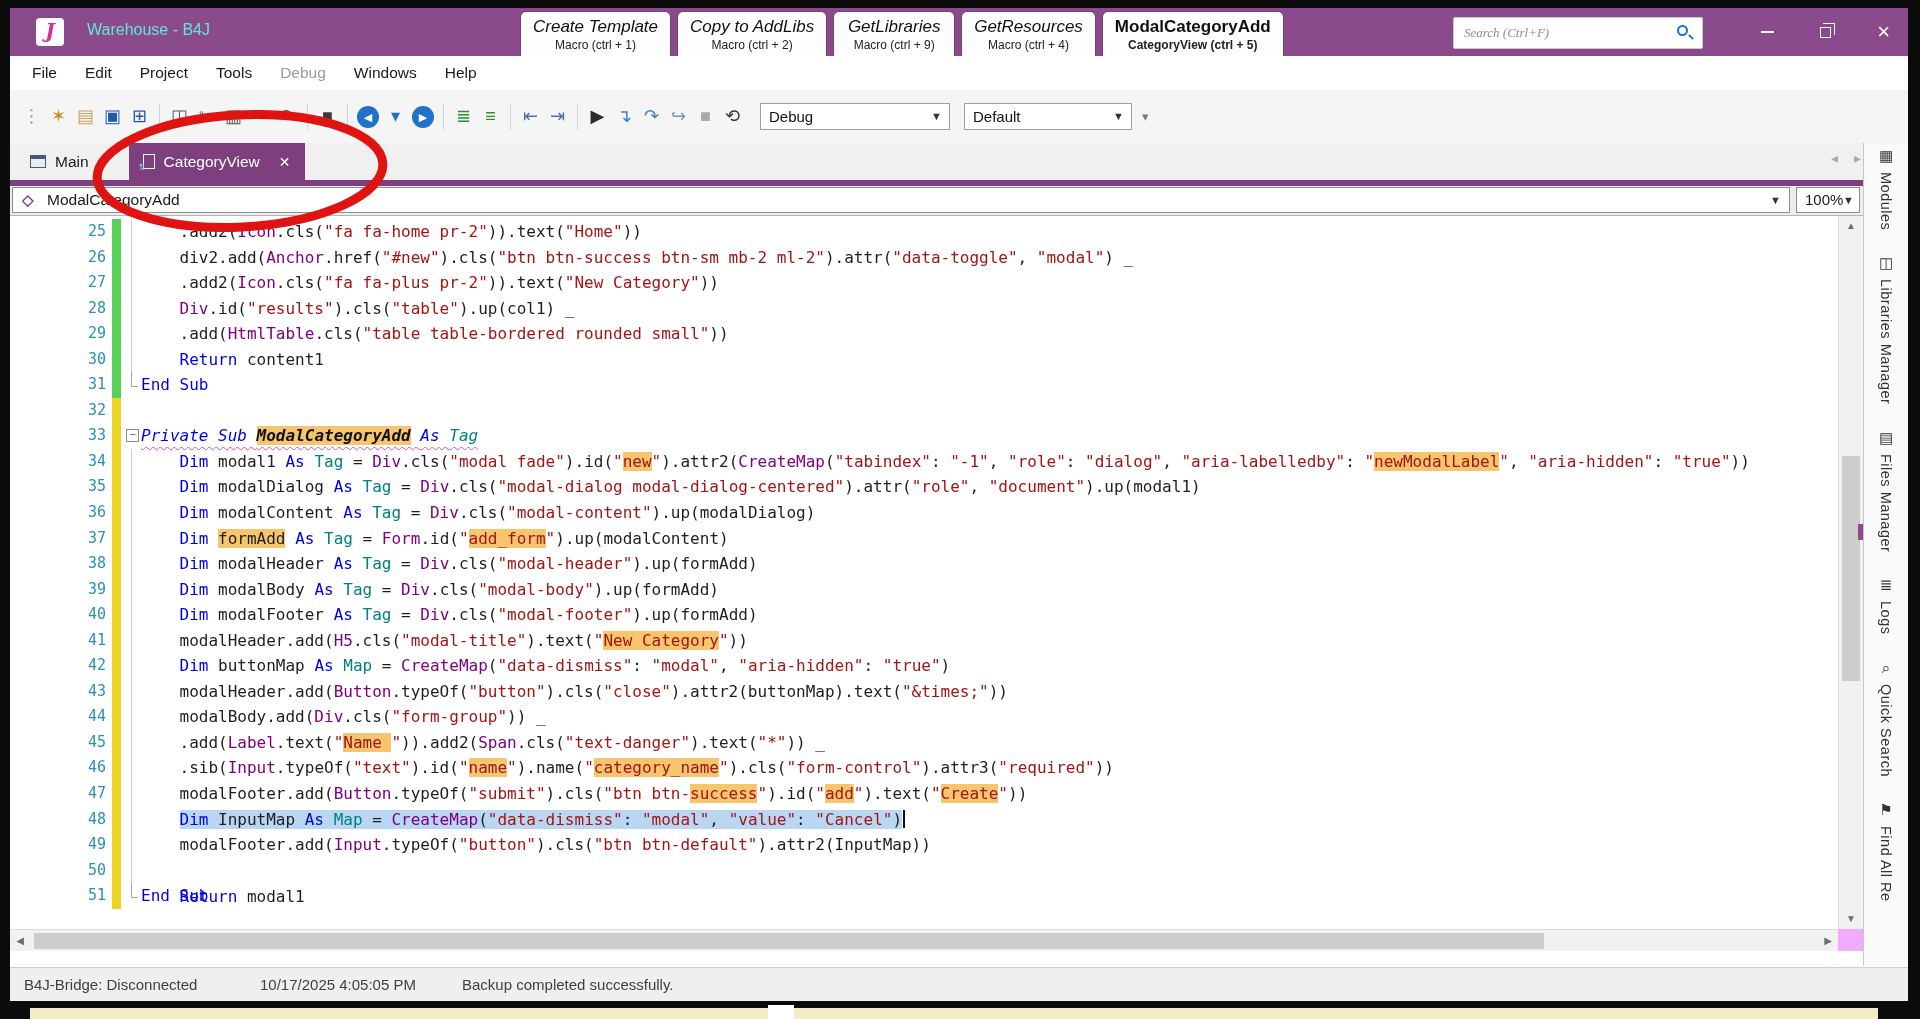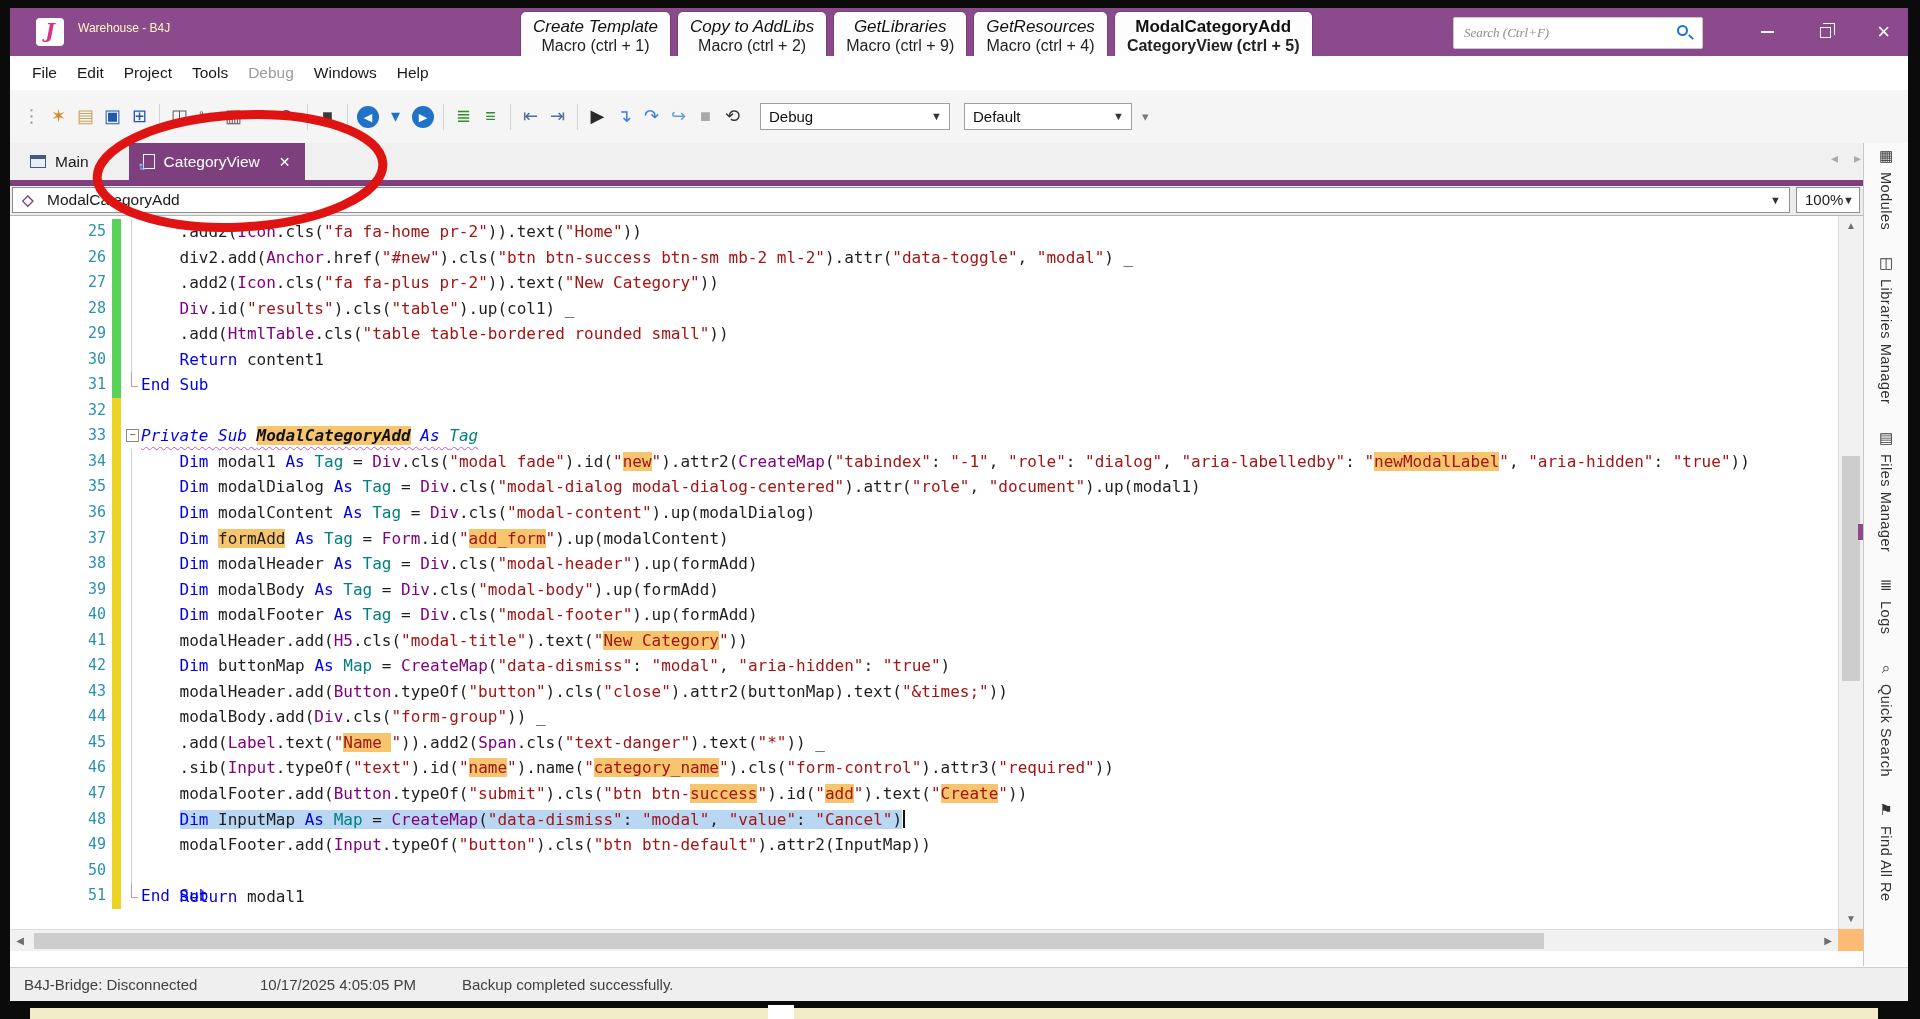--- a/index.html
+++ b/index.html
@@ -4,43 +4,43 @@
 <style>
   *{box-sizing:border-box;margin:0;padding:0}
   body{width:1920px;height:1019px;background:#0b0b0b;font-family:"Liberation Sans",sans-serif;overflow:hidden;position:relative}
   .app{position:absolute;left:10px;top:8px;width:1898px;height:993px;background:#ffffff;overflow:hidden}
 
   
   .titlebar{position:absolute;left:0;top:0;width:100%;height:48px;background:#8b4a8b;overflow:hidden}
   .logo{position:absolute;left:26px;top:10px;width:28px;height:28px;background:#ffffff;border-radius:4px;
         text-align:center;line-height:27px;font-family:"DejaVu Serif",serif;font-style:italic;font-weight:bold;
         font-size:20px;color:#d63384}
-  .wtitle{position:absolute;left:68px;top:13px;color:#fef9c3;font-size:12px}
+  .wtitle{position:absolute;left:77px;top:13px;color:#5eead4;font-size:16px}
   .macro-area{position:absolute;left:511px;top:4px;display:flex;gap:8px}
   .macro-btn{background:#fdfdfd;border-radius:5px;padding:3px 12px 6px 12px;height:52px;min-width:120px;
              box-shadow:0 0 0 1px rgba(0,0,0,.15);text-align:center}
   .macro-btn .mt{font-size:17px;color:#111;white-space:nowrap;line-height:23px}
-  .macro-btn .ms{font-size:16px;color:#222;white-space:nowrap;line-height:15px}
+  .macro-btn .ms{font-size:12px;color:#222;white-space:nowrap;line-height:15px}
   .macro-btn.sty-macro .mt{font-style:italic}
   .macro-btn.sty-module-active .mt{font-weight:bold}
   .macro-btn.sty-module-active .ms,.macro-btn.sty-module .ms{font-weight:bold}
   .searchbox{position:absolute;right:205px;top:9px;width:250px;height:32px;background:#fff;border:1px solid #c9c9c9;border-radius:2px}
   .searchbox input{position:absolute;left:10px;top:3px;width:190px;height:24px;border:none;outline:none;font-size:13px;
                    font-family:Liberation Serif, serif;color:#333;background:transparent}
   .searchbox input::placeholder{font-style:italic;color:#8d8d8d}
   .mag{position:absolute;right:14px;top:7px;width:11px;height:11px;border:2px solid #1b6fd6;border-radius:50%}
   .mag::after{content:"";position:absolute;left:9px;top:9px;width:6px;height:2px;background:#1b6fd6;transform:rotate(45deg)}
   .winctrl{position:absolute;right:18px;top:0;height:48px;display:flex;align-items:center;gap:46px}
   .wc-min{width:13px;height:2px;background:#fff}
   .wc-res{width:11px;height:11px;border:1.5px solid #fff;position:relative;background:#8b4a8b}
   .wc-res::before{content:"";position:absolute;left:2px;top:-5px;width:11px;height:11px;border:1.5px solid #fff;border-bottom:none;border-left:none}
   .wc-close{color:#fff;font-size:22px;line-height:20px}
 
   
-  .menubar{position:absolute;left:0;top:48px;width:100%;height:34px;background:#ffffff;display:flex;align-items:center;padding-left:22px;gap:20px}
+  .menubar{position:absolute;left:0;top:48px;width:100%;height:34px;background:#ffffff;display:flex;align-items:center;padding-left:22px;gap:28px}
   .menu-item{font-size:15.5px;color:#1a1a1a}
   .menu-item.disabled{color:#9b9b9b}
 
   
   .toolbar{position:absolute;left:0;top:82px;width:100%;height:53px;background:#f5f5f5;display:flex;align-items:center;padding-left:8px}
   .tb-icon{font-size:18px;width:27px;text-align:center;line-height:27px}
   .tb-icon.circ{width:22px;height:22px;border-radius:50%;font-size:11px;line-height:22px;margin:0 3px}
   .tb-sep{width:1px;height:26px;background:#d4d4d4;margin:0 6px}
   .combo{background:#fff;border:1px solid #9f9f9f;height:27px;display:flex;align-items:center;position:relative;margin-left:14px}
   .combo .clabel{font-size:15px;color:#111;padding-left:8px}
@@ -67,21 +67,21 @@
   .navrow{position:absolute;left:0;top:178px;width:1853px;height:29px;background:#ececec}
   .navcombo{position:absolute;left:2px;top:1px;width:1778px;height:26px;background:#fff;border:1px solid #8f8f8f}
   .navcombo .gem{position:absolute;left:9px;top:3px;color:#7d3f7d;font-size:15px;font-weight:bold}
   .navcombo .nlabel{position:absolute;left:34px;top:3px;font-size:15.5px;color:#1a1a1a}
   .navcombo .carrow{position:absolute;right:8px;top:6px;font-size:11px;color:#333}
   .zoomcombo{position:absolute;left:1786px;top:1px;width:64px;height:26px;background:#fff;border:1px solid #8f8f8f}
   .zoomcombo .zlabel{position:absolute;left:8px;top:3px;font-size:15px;color:#1a1a1a}
   .zoomcombo .carrow{position:absolute;right:5px;top:6px;font-size:11px;color:#333}
 
   
-  .editor{position:absolute;left:0;top:207px;width:1853px;height:736px;background:#fdba74;border-top:1px solid #b5b5b5}
+  .editor{position:absolute;left:0;top:207px;width:1853px;height:736px;background:#f0abfc;border-top:1px solid #b5b5b5}
   .code-area{position:absolute;left:0;top:0;right:25px;bottom:22px;overflow:hidden;padding-top:3px;background:#fff}
   .code-row{position:relative;height:25.55px;line-height:25.55px;white-space:pre;font-family:"DejaVu Sans Mono",monospace;font-size:16px}
   .ln{position:absolute;left:0;top:0;width:96px;text-align:right;color:#2b91af;font-size:15px}
   .bar{position:absolute;left:102px;width:9px;top:0;bottom:0}
   .bar-green{background:#57d157}
   .bar-yellow{background:#ecd425}
   .fold{position:absolute;left:113px;width:17px;top:0;bottom:0}
   .fold-line::before{content:"";position:absolute;left:8px;top:0;bottom:0;border-left:1px solid #d0d0d0}
   .fold-end::before{content:"";position:absolute;left:8px;top:0;height:14px;width:6px;border-left:1px solid #a8a8a8;border-bottom:1px solid #a8a8a8}
   .fold-minus{font-size:10px;color:#555}

